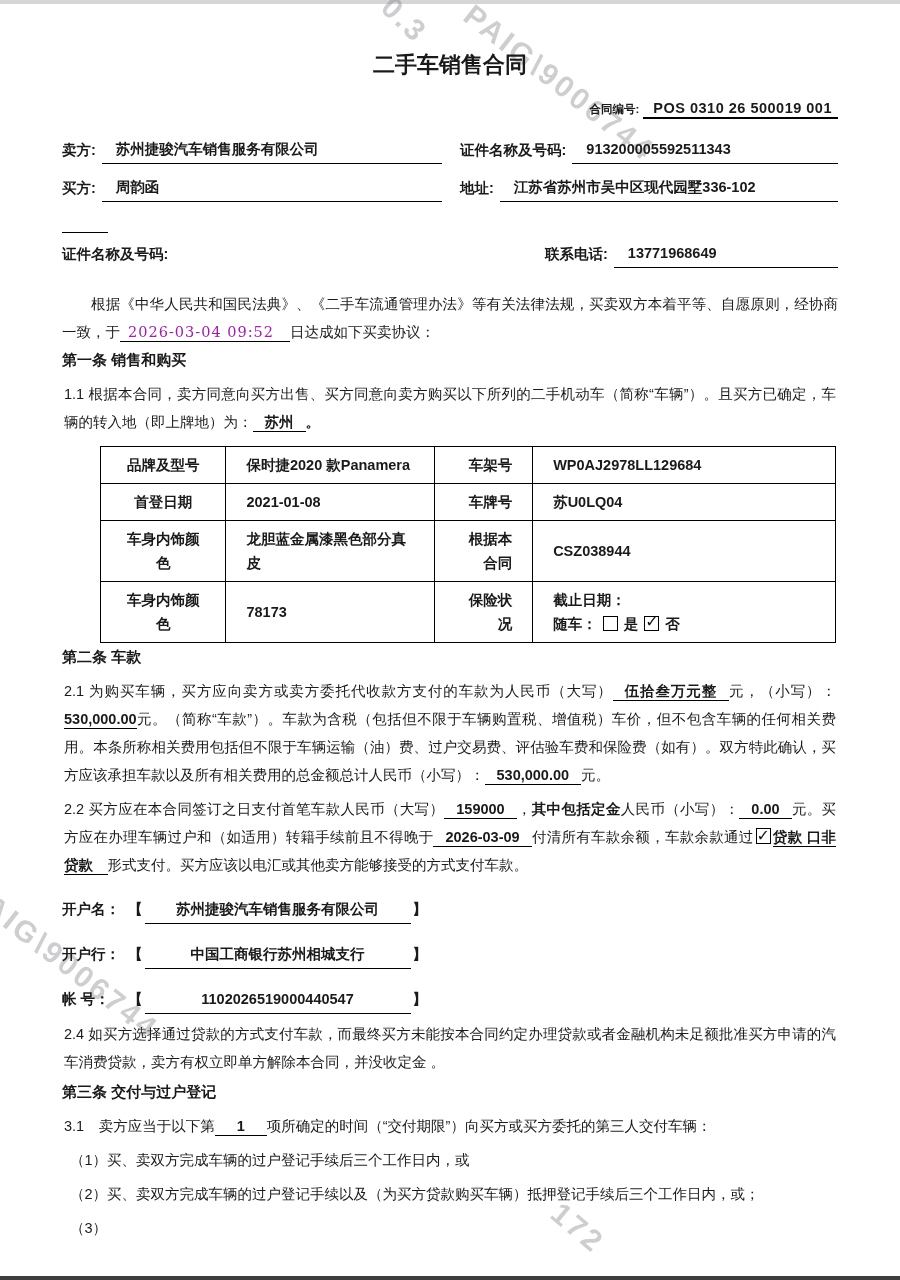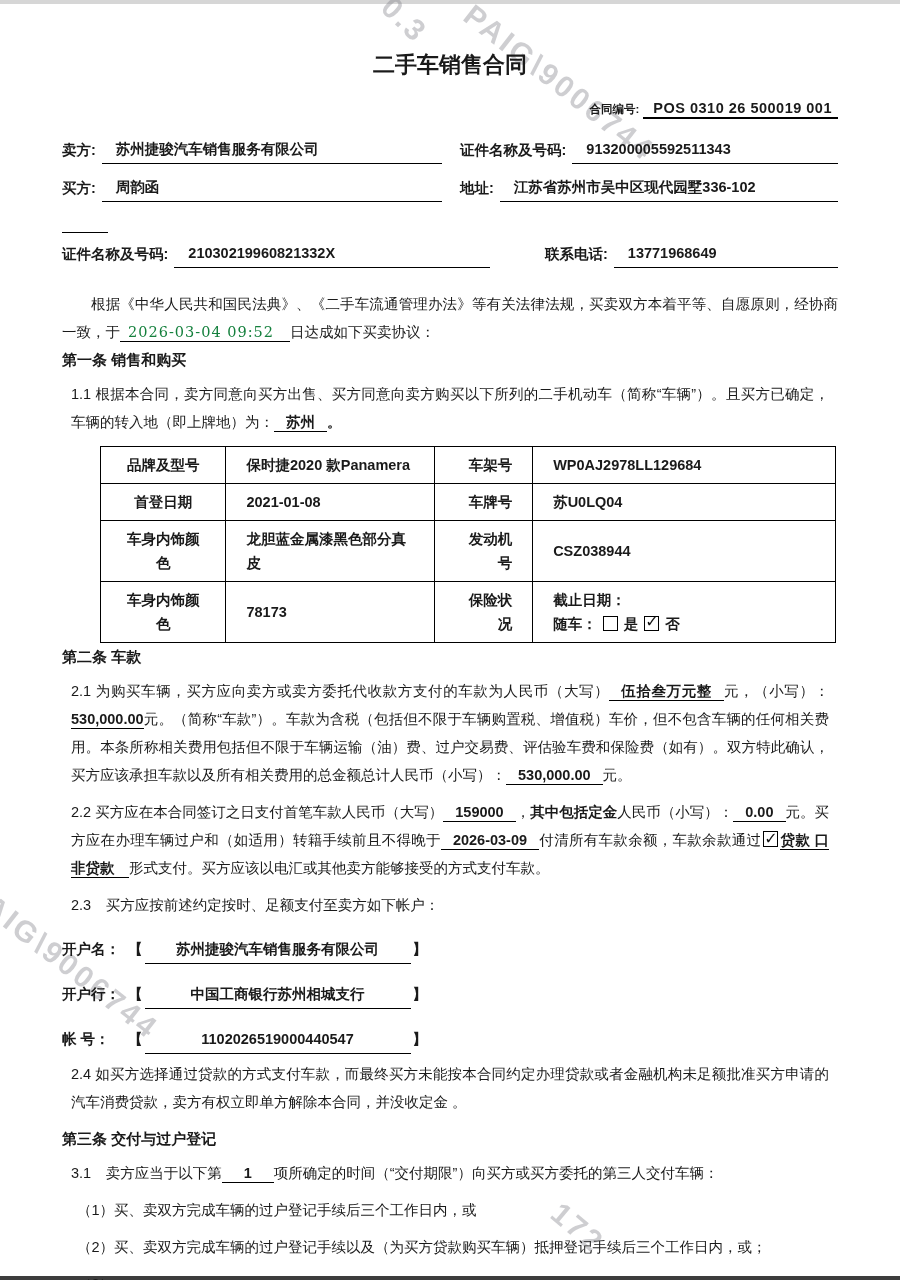--- a/index.html
+++ b/index.html
@@ -26,30 +26,30 @@
   .frow{display:flex;margin-bottom:9px;font-weight:bold;}
   .fcell{display:flex;align-items:flex-end;justify-content:space-between;}
   .fcell .lbl{white-space:nowrap;padding-right:6px;}
   .fcell .val{flex:1;border-bottom:1.5px solid #000;padding:0 4px 0 14px;white-space:nowrap;overflow:hidden;}
   .c-left1{flex:0 0 380px;margin-right:18px;}
   .c-right1{flex:1;}
   .c-left3{flex:0 0 428px;margin-right:55px;}
   .c-right3{flex:1;}
   .cont-line{width:46px;border-bottom:1.5px solid #000;height:14px;margin:16px 0 6px 0;}
 
-  p{margin:9px;text-align:justify;}
+  p{margin:2px;text-align:justify;}
   .intro{margin:22px 0 0 0;text-indent:2em;}
   .sec-h{font-weight:bold;font-size:15px;}
   .para{margin-top:6px;}
 
   
   .u{font-weight:bold;border-bottom:1.5px solid #000;padding:0 12px 1px 12px;}
   .uw{font-weight:bold;border-bottom:1.5px solid #000;padding:0 22px 1px 22px;}
   .un{font-weight:bold;border-bottom:1.5px solid #000;padding-bottom:1px;}
-  .ul{font-weight:normal;color:#15803d;border-bottom:1.5px solid #000;padding:0 16px 1px 8px;
+  .ul{font-weight:normal;color:#a21caf;border-bottom:1.5px solid #000;padding:0 16px 1px 8px;
       font-family:"DejaVu Serif","Liberation Serif",serif;letter-spacing:1px;}
   .b{font-weight:bold;}
   .cb{display:inline-block;width:13px;height:13px;border:1.6px solid #000;position:relative;
       vertical-align:-2px;margin:0 2px;background:#fff;}
   .ck::after{content:"\2713";position:absolute;top:-7px;left:0px;font-size:16px;font-weight:bold;color:#111;}
 
   
   table.veh{border-collapse:collapse;margin:10px 0 0 38px;width:736px;font-weight:bold;}
   table.veh td{border:1.6px solid #000;padding:6px 20px;font-size:14.5px;line-height:24px;}
   td.h1{width:108px;text-align:center;}
@@ -106,21 +106,20 @@
         <span class="lbl">地址:</span>
         <span class="val">江苏省苏州市吴中区现代园墅336-102</span>
       </div>
     </div>
 
     <div class="cont-line"></div>
 
     <div class="frow">
       <div class="fcell c-left3">
         <span class="lbl">证件名称及号码:</span>
-        <span class="val">21030219960821332X</span>
       </div>
       <div class="fcell c-right3">
         <span class="lbl">联系电话:</span>
         <span class="val">13771968649</span>
       </div>
     </div>
 
     <p class="intro"><span>根据《中华人民共和国民法典》、《二手车流通管理办法》等有关法律法规，买卖双方本着平等、自愿原则，经协商一致，于</span><span class="ul">2026-03-04 09:52</span><span>日达成如下买卖协议：</span></p>
 
     <div class="sec-h">第一条 销售和购买</div>
@@ -136,21 +135,21 @@
         </tr>
         <tr>
           <td class="h1">首登日期</td>
           <td class="v1">2021-01-08</td>
           <td class="h2">车牌号</td>
           <td class="v2">苏U0LQ04</td>
         </tr>
         <tr>
           <td class="h1">车身内饰颜色</td>
           <td class="v1">龙胆蓝金属漆黑色部分真皮</td>
-          <td class="h2">发动机号</td>
+          <td class="h2">根据本合同</td>
           <td class="v2">CSZ038944</td>
         </tr>
         <tr>
           <td class="h1">车身内饰颜色</td>
           <td class="v1">78173</td>
           <td class="h2">保险状况</td>
           <td class="v2 ins">
             <span class="ins-line">截止日期：</span>
             <span class="ins-line">
               <span>随车：</span>
@@ -160,21 +159,20 @@
               <span>否</span>
             </span>
           </td>
         </tr>
       </tbody>
     </table>
 
     <div class="sec-h">第二条 车款</div>
     <p class="para"><span>2.1 为购买车辆，买方应向卖方或卖方委托代收款方支付的车款为人民币（大写）</span><span class="u">伍拾叁万元整</span><span>元，（小写）：</span><span class="un">530,000.00</span><span>元。（简称“车款”）。车款为含税（包括但不限于车辆购置税、增值税）车价，但不包含车辆的任何相关费用。本条所称相关费用包括但不限于车辆运输（油）费、过户交易费、评估验车费和保险费（如有）。双方特此确认，买方应该承担车款以及所有相关费用的总金额总计人民币（小写）：</span><span class="u">530,000.00</span><span>元。</span></p>
     <p class="para"><span>2.2 买方应在本合同签订之日支付首笔车款人民币（大写）</span><span class="u">159000</span><span>，</span><span class="b">其中包括定金</span><span>人民币（小写）：</span><span class="u">0.00</span><span>元。买方应在办理车辆过户和（如适用）转籍手续前且不得晚于</span><span class="u">2026-03-09</span><span>付清所有车款余额，车款余款通过</span><span class="cb ck un"></span><span class="un">贷款 口非贷款　</span><span>形式支付。买方应该以电汇或其他卖方能够接受的方式支付车款。</span></p>
-    <p class="para">2.3　买方应按前述约定按时、足额支付至卖方如下帐户：</p>
 
     <div class="acct">
       <span class="lbl">开户名：</span><span class="brk">【</span><span class="aval">苏州捷骏汽车销售服务有限公司</span><span class="brk">】</span>
     </div>
     <div class="acct">
       <span class="lbl">开户行：</span><span class="brk">【</span><span class="aval">中国工商银行苏州相城支行</span><span class="brk">】</span>
     </div>
     <div class="acct">
       <span class="lbl">帐  号：</span><span class="brk">【</span><span class="aval">1102026519000440547</span><span class="brk">】</span>
     </div>

